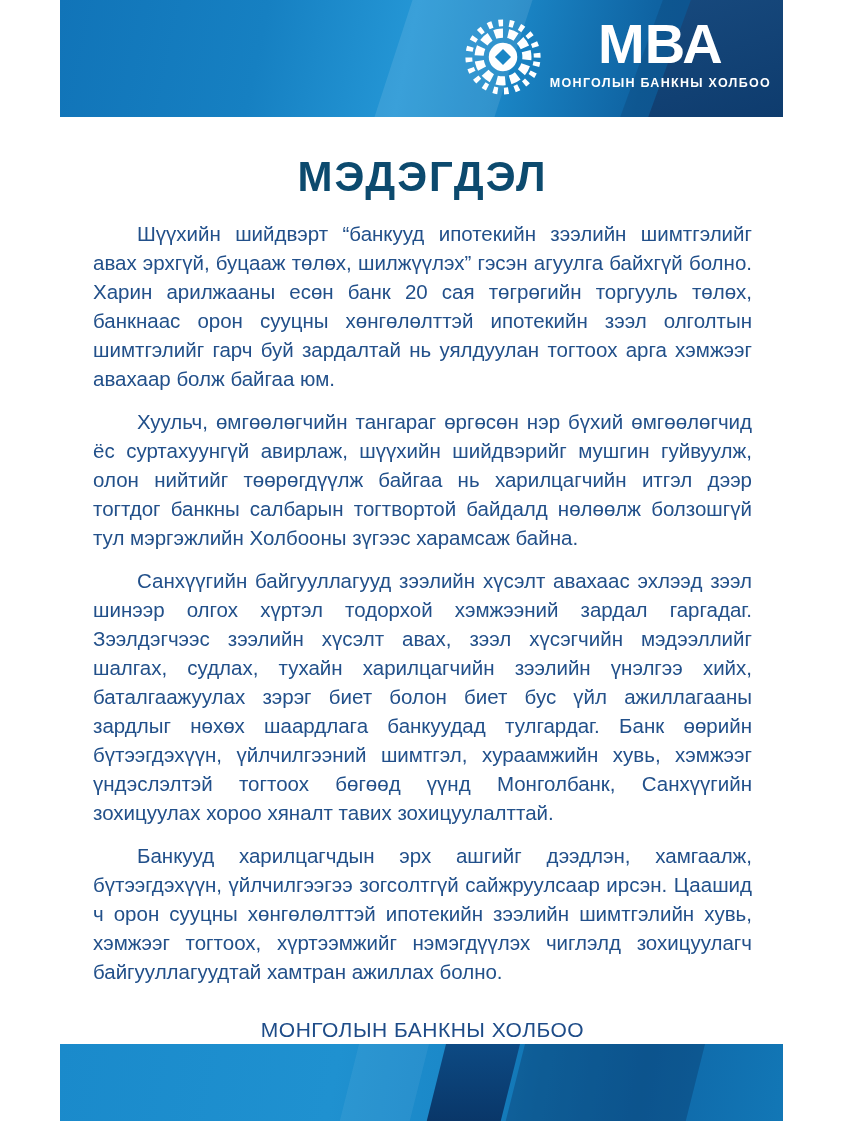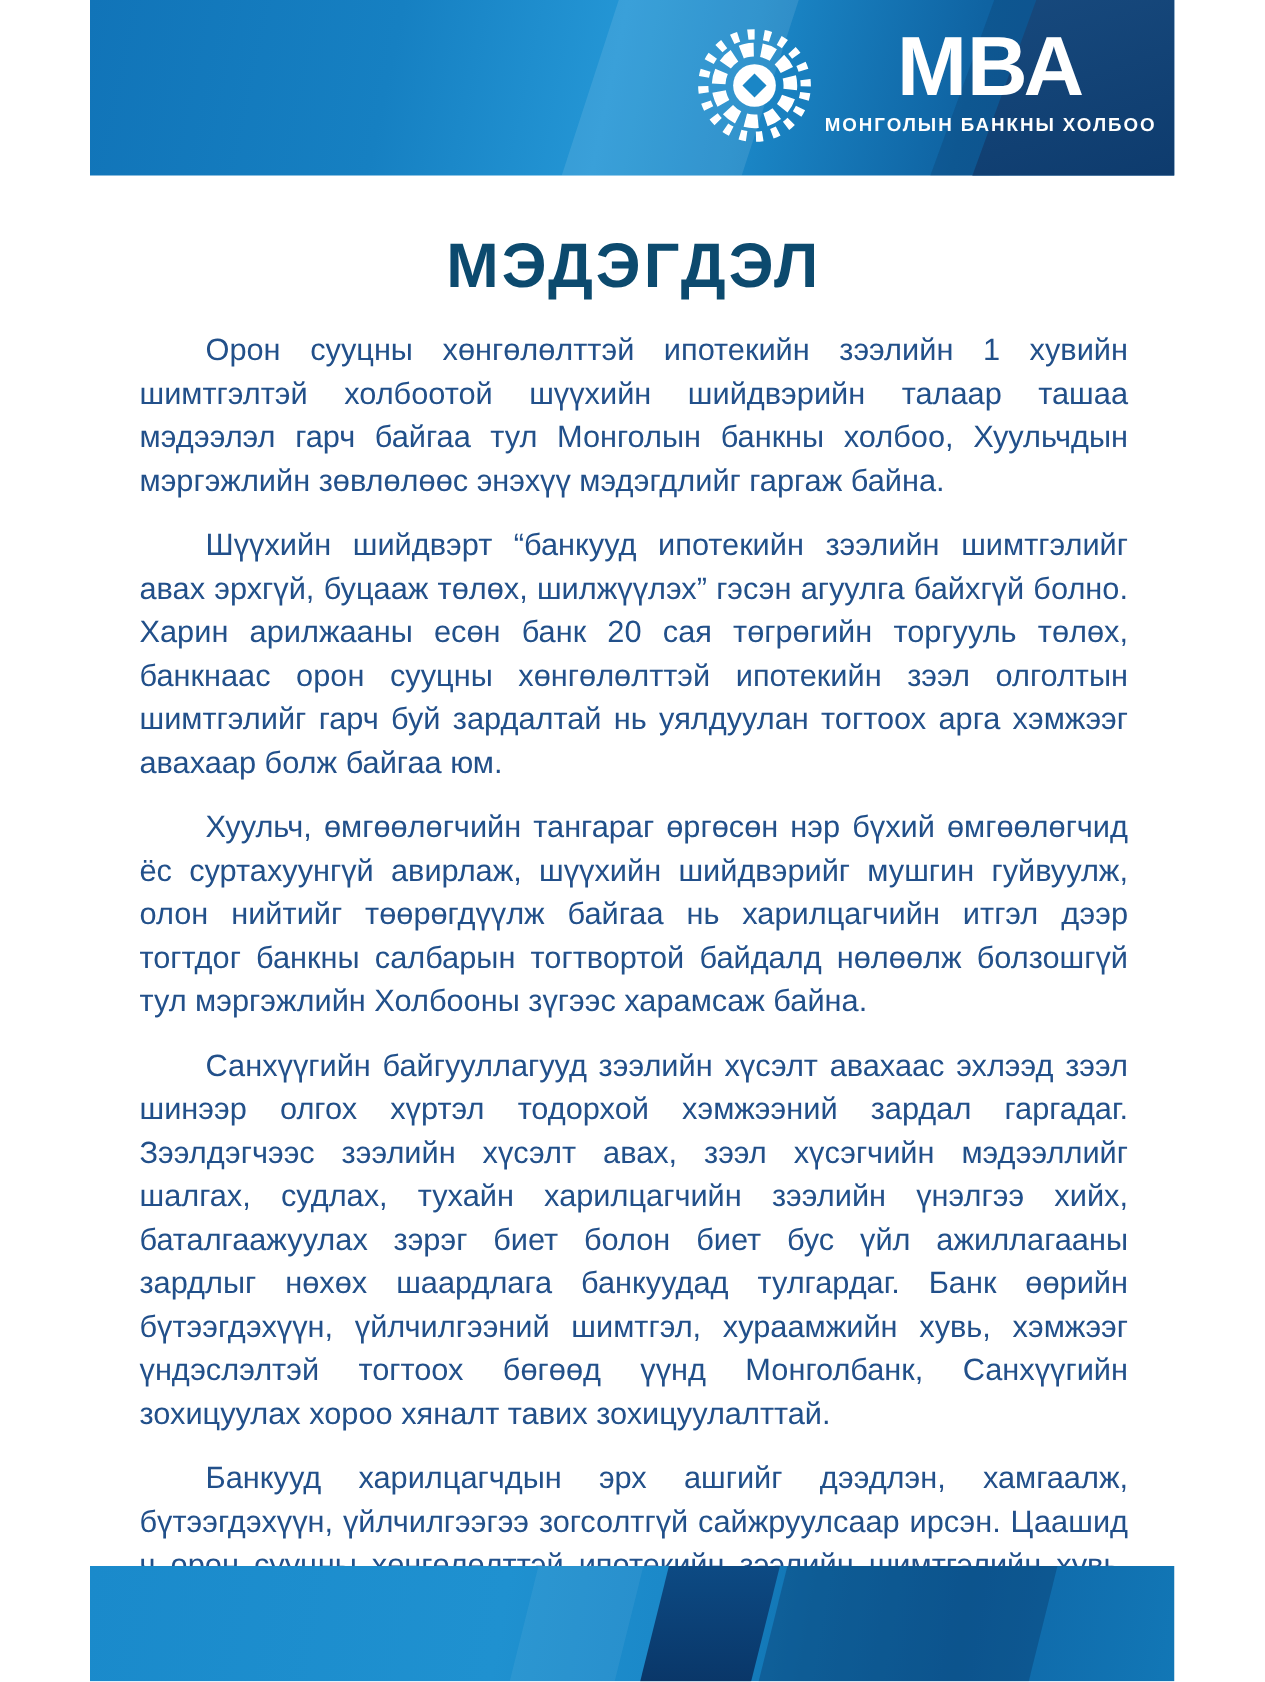--- a/index.html
+++ b/index.html
@@ -182,21 +182,20 @@
       <div class="logo-textwrap">
         <div class="logo-abbr">МВА</div>
         <div class="logo-tagline">МОНГОЛЫН  БАНКНЫ  ХОЛБОО</div>
       </div>
     </div>
   </div>
 
   <div class="doc">
     <h1 class="doc-title">МЭДЭГДЭЛ</h1>
 
-    <p class="body-par">Орон сууцны хөнгөлөлттэй ипотекийн зээлийн 1 хувийн шимтгэлтэй холбоотой шүүхийн шийдвэрийн талаар ташаа мэдээлэл гарч байгаа тул Монголын банкны холбоо, Хуульчдын мэргэжлийн зөвлөлөөс энэхүү мэдэгдлийг гаргаж байна.</p>
     <p class="body-par">Шүүхийн шийдвэрт “банкууд ипотекийн зээлийн шимтгэлийг авах эрхгүй, буцааж төлөх, шилжүүлэх” гэсэн агуулга байхгүй болно. Харин арилжааны есөн банк 20 сая төгрөгийн торгууль төлөх, банкнаас орон сууцны хөнгөлөлттэй ипотекийн зээл олголтын шимтгэлийг гарч буй зардалтай нь уялдуулан тогтоох арга хэмжээг авахаар болж байгаа юм.</p>
     <p class="body-par">Хуульч, өмгөөлөгчийн тангараг өргөсөн нэр бүхий өмгөөлөгчид ёс суртахуунгүй авирлаж, шүүхийн шийдвэрийг мушгин гуйвуулж, олон нийтийг төөрөгдүүлж байгаа нь харилцагчийн итгэл дээр тогтдог банкны салбарын тогтвортой байдалд нөлөөлж болзошгүй тул мэргэжлийн Холбооны зүгээс харамсаж байна.</p>
     <p class="body-par">Санхүүгийн байгууллагууд зээлийн хүсэлт авахаас эхлээд зээл шинээр олгох хүртэл тодорхой хэмжээний зардал гаргадаг. Зээлдэгчээс зээлийн хүсэлт авах, зээл хүсэгчийн мэдээллийг шалгах, судлах, тухайн харилцагчийн зээлийн үнэлгээ хийх, баталгаажуулах зэрэг биет болон биет бус үйл ажиллагааны зардлыг нөхөх шаардлага банкуудад тулгардаг. Банк өөрийн бүтээгдэхүүн, үйлчилгээний шимтгэл, хураамжийн хувь, хэмжээг үндэслэлтэй тогтоох бөгөөд үүнд Монголбанк, Санхүүгийн зохицуулах хороо хяналт тавих зохицуулалттай.</p>
     <p class="body-par">Банкууд харилцагчдын эрх ашгийг дээдлэн, хамгаалж, бүтээгдэхүүн, үйлчилгээгээ зогсолтгүй сайжруулсаар ирсэн. Цаашид ч орон сууцны хөнгөлөлттэй ипотекийн зээлийн шимтгэлийн хувь, хэмжээг тогтоох, хүртээмжийг нэмэгдүүлэх чиглэлд зохицуулагч байгууллагуудтай хамтран ажиллах болно.</p>
 
     <p class="signature">МОНГОЛЫН БАНКНЫ ХОЛБОО</p>
   </div>
 
   <div class="band band-bottom">
     <div class="streak-light"></div>

